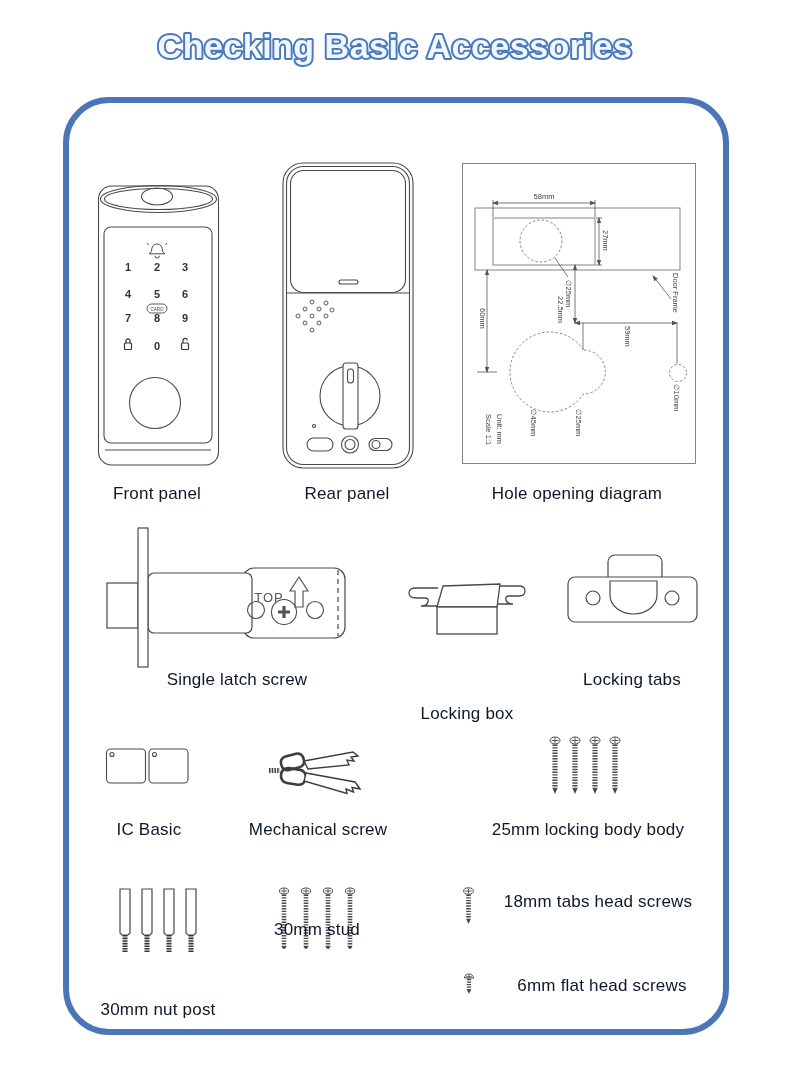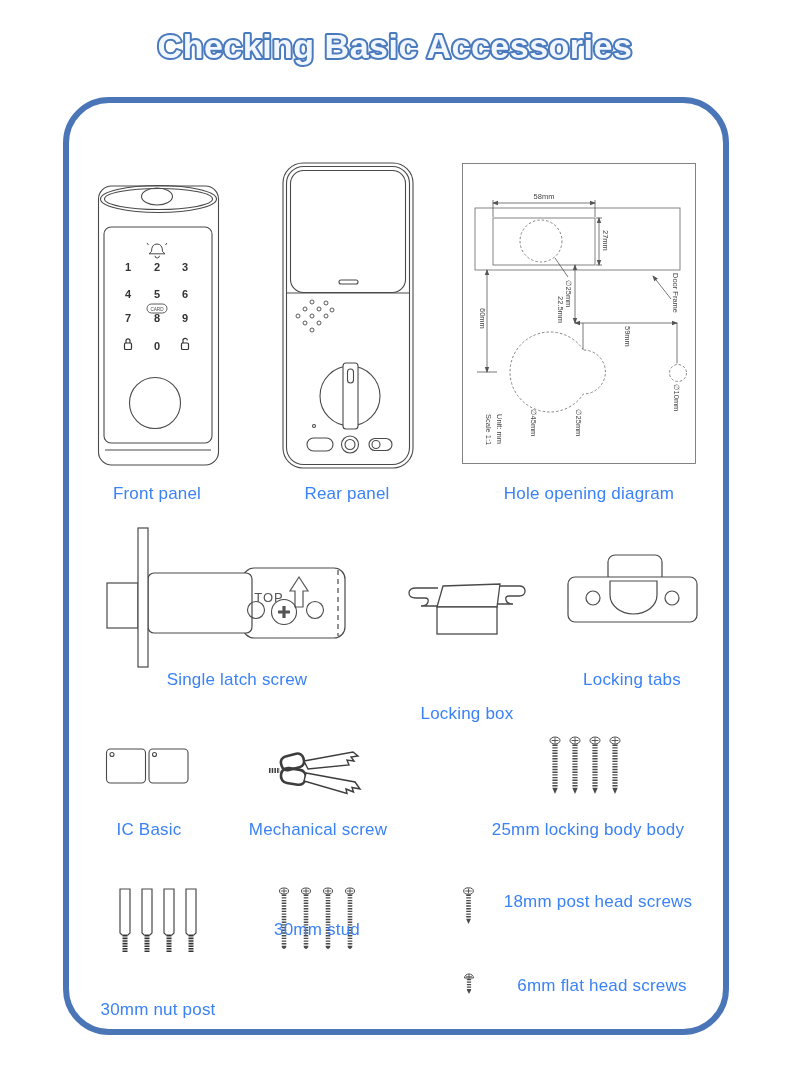--- a/index.html
+++ b/index.html
@@ -1,18 +1,18 @@
 <!DOCTYPE html>
 <html><head>
 <meta charset="utf-8">
 <style>
   html,body{margin:0;padding:0;background:#fff;}
   body{width:790px;height:1087px;position:relative;font-family:"Liberation Sans",sans-serif;overflow:hidden;}
   svg.art{position:absolute;overflow:visible;}
-  .cap{position:absolute;transform:translateX(-50%);font-size:17px;color:#3b82f6;white-space:nowrap;letter-spacing:.2px;}
+  .cap{position:absolute;transform:translateX(-50%);font-size:17px;color:#0f172a;white-space:nowrap;letter-spacing:.2px;}
   #frame{position:absolute;left:63px;top:97px;width:666px;height:938px;box-sizing:border-box;
          border:6px solid #4a76b8;border-radius:46px;}
 </style>
 </head>
 <body>
 
 <svg class="art" style="left:0;top:12px" width="790" height="66" viewBox="0 0 790 66">
   <text x="395" y="46" text-anchor="middle" font-size="34" font-weight="bold" letter-spacing="0.5" fill="#f2f7ff" stroke="#4a7abe" stroke-width="4" stroke-linejoin="round" paint-order="stroke">Checking Basic Accessories</text>
 </svg>
 
@@ -133,21 +133,21 @@
     <text x="18" y="145" transform="rotate(90,18,145)">60mm</text>
     <text x="163" y="163" transform="rotate(90,163,163)">59mm</text>
     <text x="69" y="246" transform="rotate(90,69,246)">∅45mm</text>
     <text x="114" y="246" transform="rotate(90,114,246)">∅25mm</text>
     <text x="212" y="221" transform="rotate(90,212,221)">∅10mm</text>
     <text x="211" y="110" transform="rotate(90,211,110)">Door Frame</text>
     <text x="24" y="251" transform="rotate(90,24,251)">Scale 1:1</text>
     <text x="35" y="251" transform="rotate(90,35,251)">Unit: mm</text>
   </g>
 </svg>
-<div class="cap" style="left:589px;top:484px">Hole opening diagram</div>
+<div class="cap" style="left:577px;top:484px">Hole opening diagram</div>
 
 <svg class="art" style="left:100px;top:525px" width="250" height="145" viewBox="0 0 250 145">
   <g stroke="#4a4a4a" stroke-width="1.2" fill="#fff">
     <rect x="143" y="43" width="102" height="70" rx="11"></rect>
     <line x1="238" y1="45" x2="238" y2="111" stroke-dasharray="5 4" fill="none"></line>
     <rect x="48" y="48" width="104" height="60" rx="6"></rect>
     <rect x="7" y="58" width="31" height="45"></rect>
     <rect x="38" y="3" width="10" height="139"></rect>
   </g>
   <text x="169" y="77" text-anchor="middle" font-size="13" letter-spacing="1" fill="#555">TOP</text>
@@ -250,21 +250,21 @@
 <div class="cap" style="left:317px;top:920px">30mm stud</div>
 
 <svg class="art" style="left:460px;top:886px" width="18" height="40" viewBox="0 0 18 40">
   <g transform="translate(8.5,2)">
     <ellipse cx="0" cy="3" rx="4.8" ry="3.2" fill="#fff" stroke="#4a4a4a" stroke-width="1"></ellipse>
     <path d="M-3.2,3 H3.2 M0,0.5 V5.5" stroke="#4a4a4a" stroke-width="0.9" fill="none"></path>
     <line x1="0" y1="6.5" x2="0" y2="31" stroke="#4a4a4a" stroke-width="4.6" stroke-dasharray="1.4 1.3"></line>
     <path d="M-2.3,31 L0,36 L2.3,31" fill="#4a4a4a" stroke="none"></path>
   </g>
 </svg>
-<div class="cap" style="left:598px;top:892px">18mm post head screws</div>
+<div class="cap" style="left:598px;top:892px">18mm tabs head screws</div>
 
 <svg class="art" style="left:460px;top:972px" width="18" height="24" viewBox="0 0 18 24">
   <g transform="translate(9,2)">
     <path d="M-4.5,4 a4.5,4 0 0 1 9,0 z" fill="#fff" stroke="#4a4a4a" stroke-width="1"></path>
     <path d="M-3,2.8 H3 M0,0.4 V4.6" stroke="#4a4a4a" stroke-width="0.9" fill="none"></path>
     <line x1="0" y1="5" x2="0" y2="16" stroke="#4a4a4a" stroke-width="4.2" stroke-dasharray="1.3 1.2"></line>
     <path d="M-2.1,16 L0,20 L2.1,16" fill="#4a4a4a" stroke="none"></path>
   </g>
 </svg>
 <div class="cap" style="left:602px;top:976px">6mm flat head screws</div>

